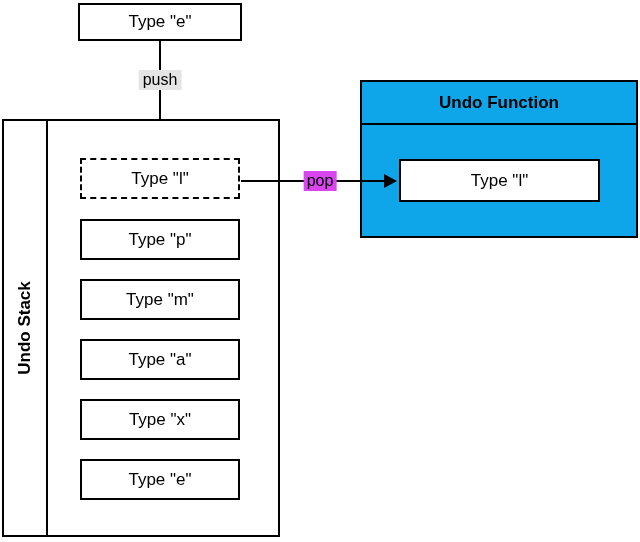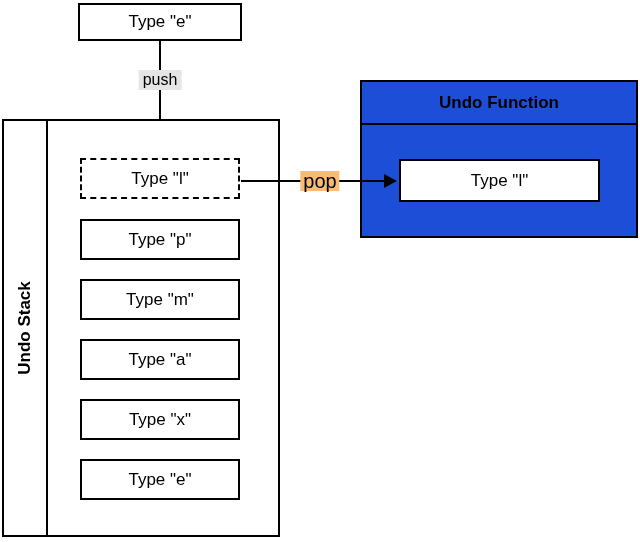--- a/index.html
+++ b/index.html
@@ -116,35 +116,35 @@
     width: 0; height: 0;
     border-top: 7px solid transparent;
     border-bottom: 7px solid transparent;
     border-left: 13px solid #000000;
     z-index: 2;
   }
   .pop-label {
     position: absolute;
     left: 320px; top: 171px;
     transform: translateX(-50%);
-    background: #fdba74;
+    background: #d946ef;
     padding: 0 3px;
-    font-size: 20px;
+    font-size: 16px;
     line-height: 20px;
     z-index: 3;
   }
 
   
   .function-container {
     position: absolute;
     box-sizing: border-box;
     left: 360px; top: 80px;
     width: 278px; height: 158px;
     border: 2px solid #000000;
-    background: #1d4ed8;
+    background: #0ea5e9;
   }
   .function-title {
     box-sizing: border-box;
     height: 43px;
     border-bottom: 2px solid #000000;
     display: flex;
     align-items: center;
     justify-content: center;
     font-weight: bold;
     font-size: 17px;

